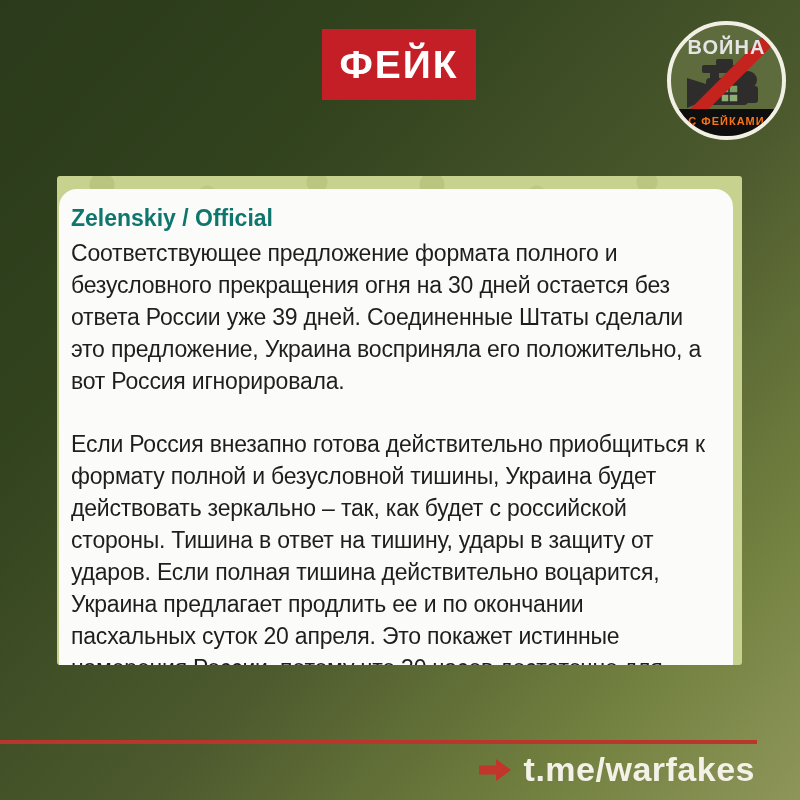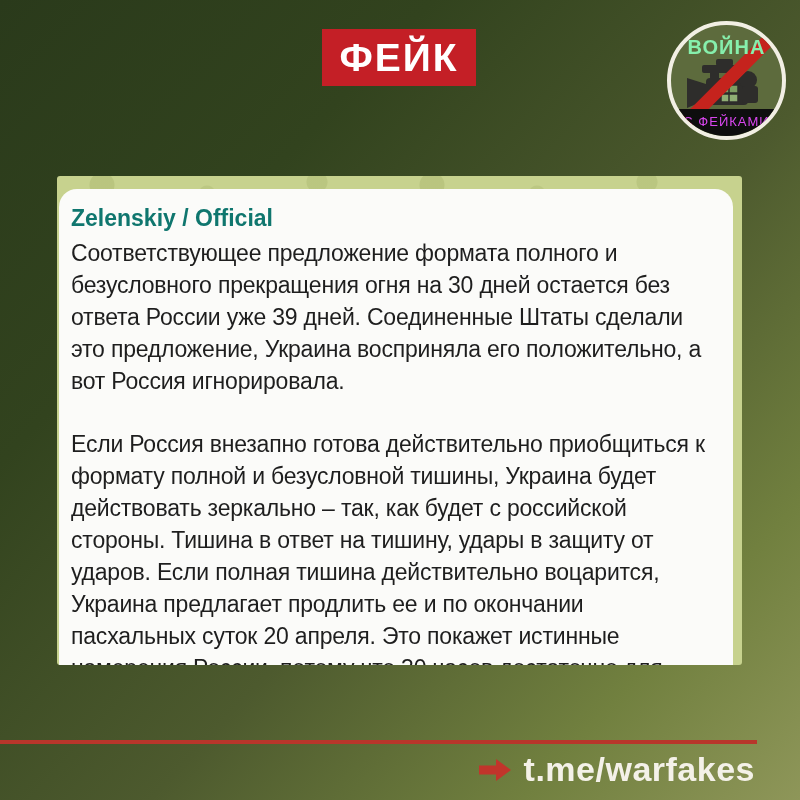--- a/index.html
+++ b/index.html
@@ -3,43 +3,43 @@
 <meta charset="utf-8">
 <style>
   html,body{margin:0;padding:0;}
   body{
     width:800px;height:800px;position:relative;overflow:hidden;
     background:linear-gradient(133deg,#2a3a1b 0%,#32431e 28%,#4d5a2e 58%,#71803f 82%,#8e9659 100%);
     font-family:"Liberation Sans","DejaVu Sans",sans-serif;
   }
   
   .fake-banner{
-    position:absolute;left:322px;top:29px;width:154px;height:57px;
+    position:absolute;left:322px;top:29px;width:154px;height:71px;
     background:#c41f26;color:#ffffff;display:flex;align-items:center;justify-content:center;
     font-size:39px;font-weight:800;letter-spacing:2px;
   }
   
   .badge{
     position:absolute;left:667px;top:21px;width:119px;height:119px;border-radius:50%;
     background:#5d6b3d;border:4px solid #f2efe4;box-sizing:border-box;overflow:hidden;
   }
   .badge-title{
     position:absolute;left:0;right:0;top:11px;text-align:center;
-    color:#86efac;font-size:20px;font-weight:800;letter-spacing:1px;z-index:3;
+    color:#e5e5e5;font-size:20px;font-weight:800;letter-spacing:1px;z-index:3;
   }
   .badge-camera{position:absolute;left:13px;top:33px;width:84px;height:60px;z-index:1;}
   .badge-stripe{
     position:absolute;left:-22px;top:50px;width:156px;height:13px;background:#c5231d;
     transform:rotate(-45deg);border-radius:2px;z-index:2;
   }
   .badge-bar{
     position:absolute;left:0;right:0;bottom:0;height:27px;background:#0e0e0e;
     display:flex;align-items:center;justify-content:center;z-index:4;
   }
-  .badge-bar-text{color:#d946ef;font-size:13px;font-weight:400;letter-spacing:1px;margin-bottom:3px;}
+  .badge-bar-text{color:#f97316;font-size:11px;font-weight:700;letter-spacing:1px;margin-bottom:3px;}
   
   .card{
     position:absolute;left:57px;top:176px;width:685px;height:489px;overflow:hidden;
     background-color:#c7d28e;
     background-image:
       radial-gradient(circle at 45px 9px, rgba(116,131,52,.16) 12px, transparent 13px),
       radial-gradient(circle at 150px 18px, rgba(116,131,52,.13) 8px, transparent 9px),
       radial-gradient(circle at 260px 6px, rgba(116,131,52,.15) 10px, transparent 11px);
     background-size:330px 44px;
     border-radius:3px;

